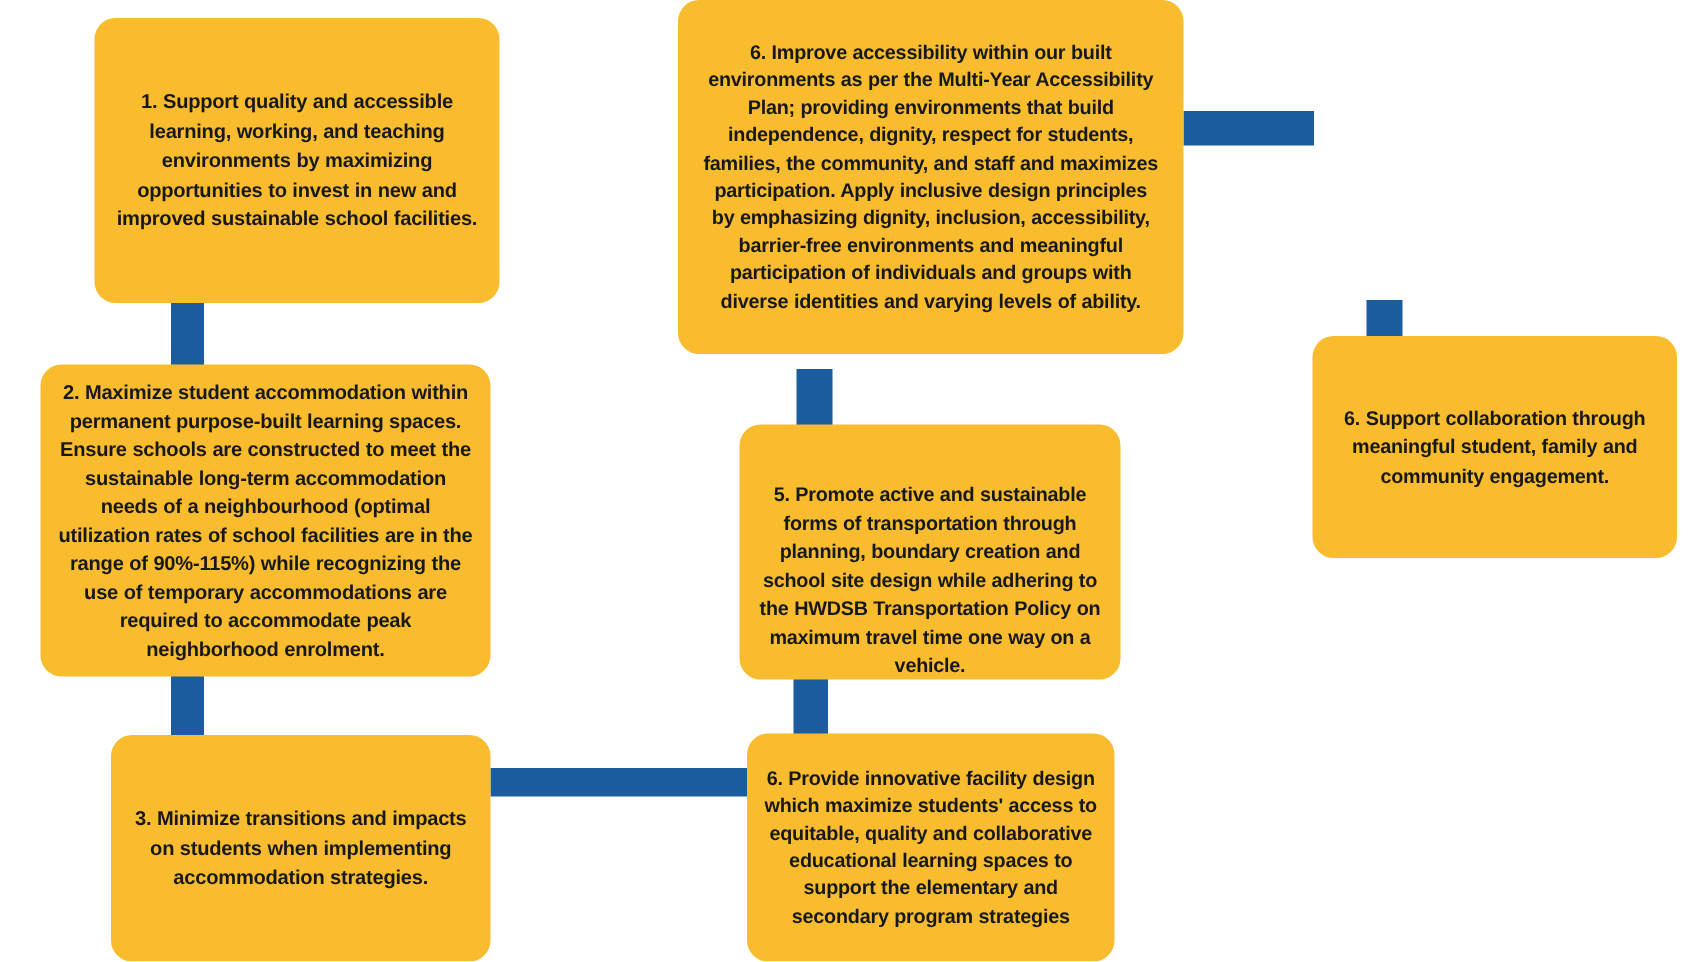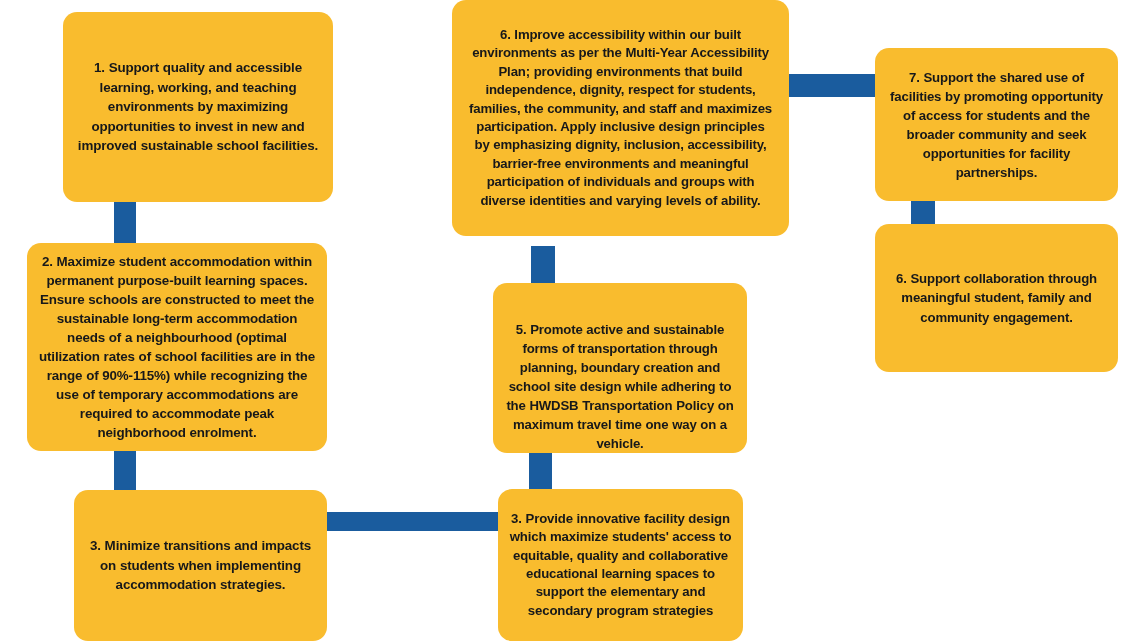--- a/index.html
+++ b/index.html
@@ -96,32 +96,29 @@
 
   <div class="node" id="node-2" style="background: rgb(249, 188, 46);">
     <span class="node-text" style="color: rgb(23, 24, 26);">2. Maximize student accommodation within permanent purpose-built learning spaces. Ensure schools are constructed to meet the sustainable long-term accommodation needs of a neighbourhood (optimal utilization rates of school facilities are in the range of 90%-115%) while recognizing the use of temporary accommodations are required to accommodate peak neighborhood enrolment.</span>
   </div>
 
   <div class="node" id="node-3" style="background: rgb(249, 188, 46);">
     <span class="node-text" style="color: rgb(23, 24, 26);">3. Minimize transitions and impacts on students when implementing accommodation strategies.</span>
   </div>
 
   <div class="node" id="node-4" style="background: rgb(249, 188, 46);">
-    <span class="node-text" style="color: rgb(23, 24, 26);">3. Provide innovative facility design which maximize students' access to equitable, quality and collaborative educational learning spaces to support the elementary and secondary program strategies</span>
+    <span class="node-text" style="color: rgb(23, 24, 26);">6. Provide innovative facility design which maximize students' access to equitable, quality and collaborative educational learning spaces to support the elementary and secondary program strategies</span>
   </div>
 
   <div class="node" id="node-5" style="background: rgb(249, 188, 46); align-items: flex-end;">
     <span class="node-text" style="color: rgb(23, 24, 26);">5. Promote active and sustainable forms of transportation through planning, boundary creation and school site design while adhering to the HWDSB Transportation Policy on maximum travel time one way on a vehicle.</span>
   </div>
 
   <div class="node" id="node-6" style="background: rgb(249, 188, 46);">
     <span class="node-text" style="color: rgb(23, 24, 26);">6. Improve accessibility within our built environments as per the Multi-Year Accessibility Plan; providing environments that build independence, dignity, respect for students, families, the community, and staff and maximizes participation. Apply inclusive design principles by emphasizing dignity, inclusion, accessibility, barrier-free environments and meaningful participation of individuals and groups with diverse identities and varying levels of ability.</span>
   </div>
 
-  <div class="node" id="node-7" style="background: rgb(249, 188, 46);">
-    <span class="node-text" style="color: rgb(23, 24, 26);">7. Support the shared use of facilities by promoting opportunity of access for students and the broader community and seek opportunities for facility partnerships.</span>
-  </div>
 
   <div class="node" id="node-8" style="background: rgb(249, 188, 46);">
     <span class="node-text" style="color: rgb(23, 24, 26);">6. Support collaboration through meaningful student, family and community engagement.</span>
   </div>
 
 </div>
 
 </body></html>

